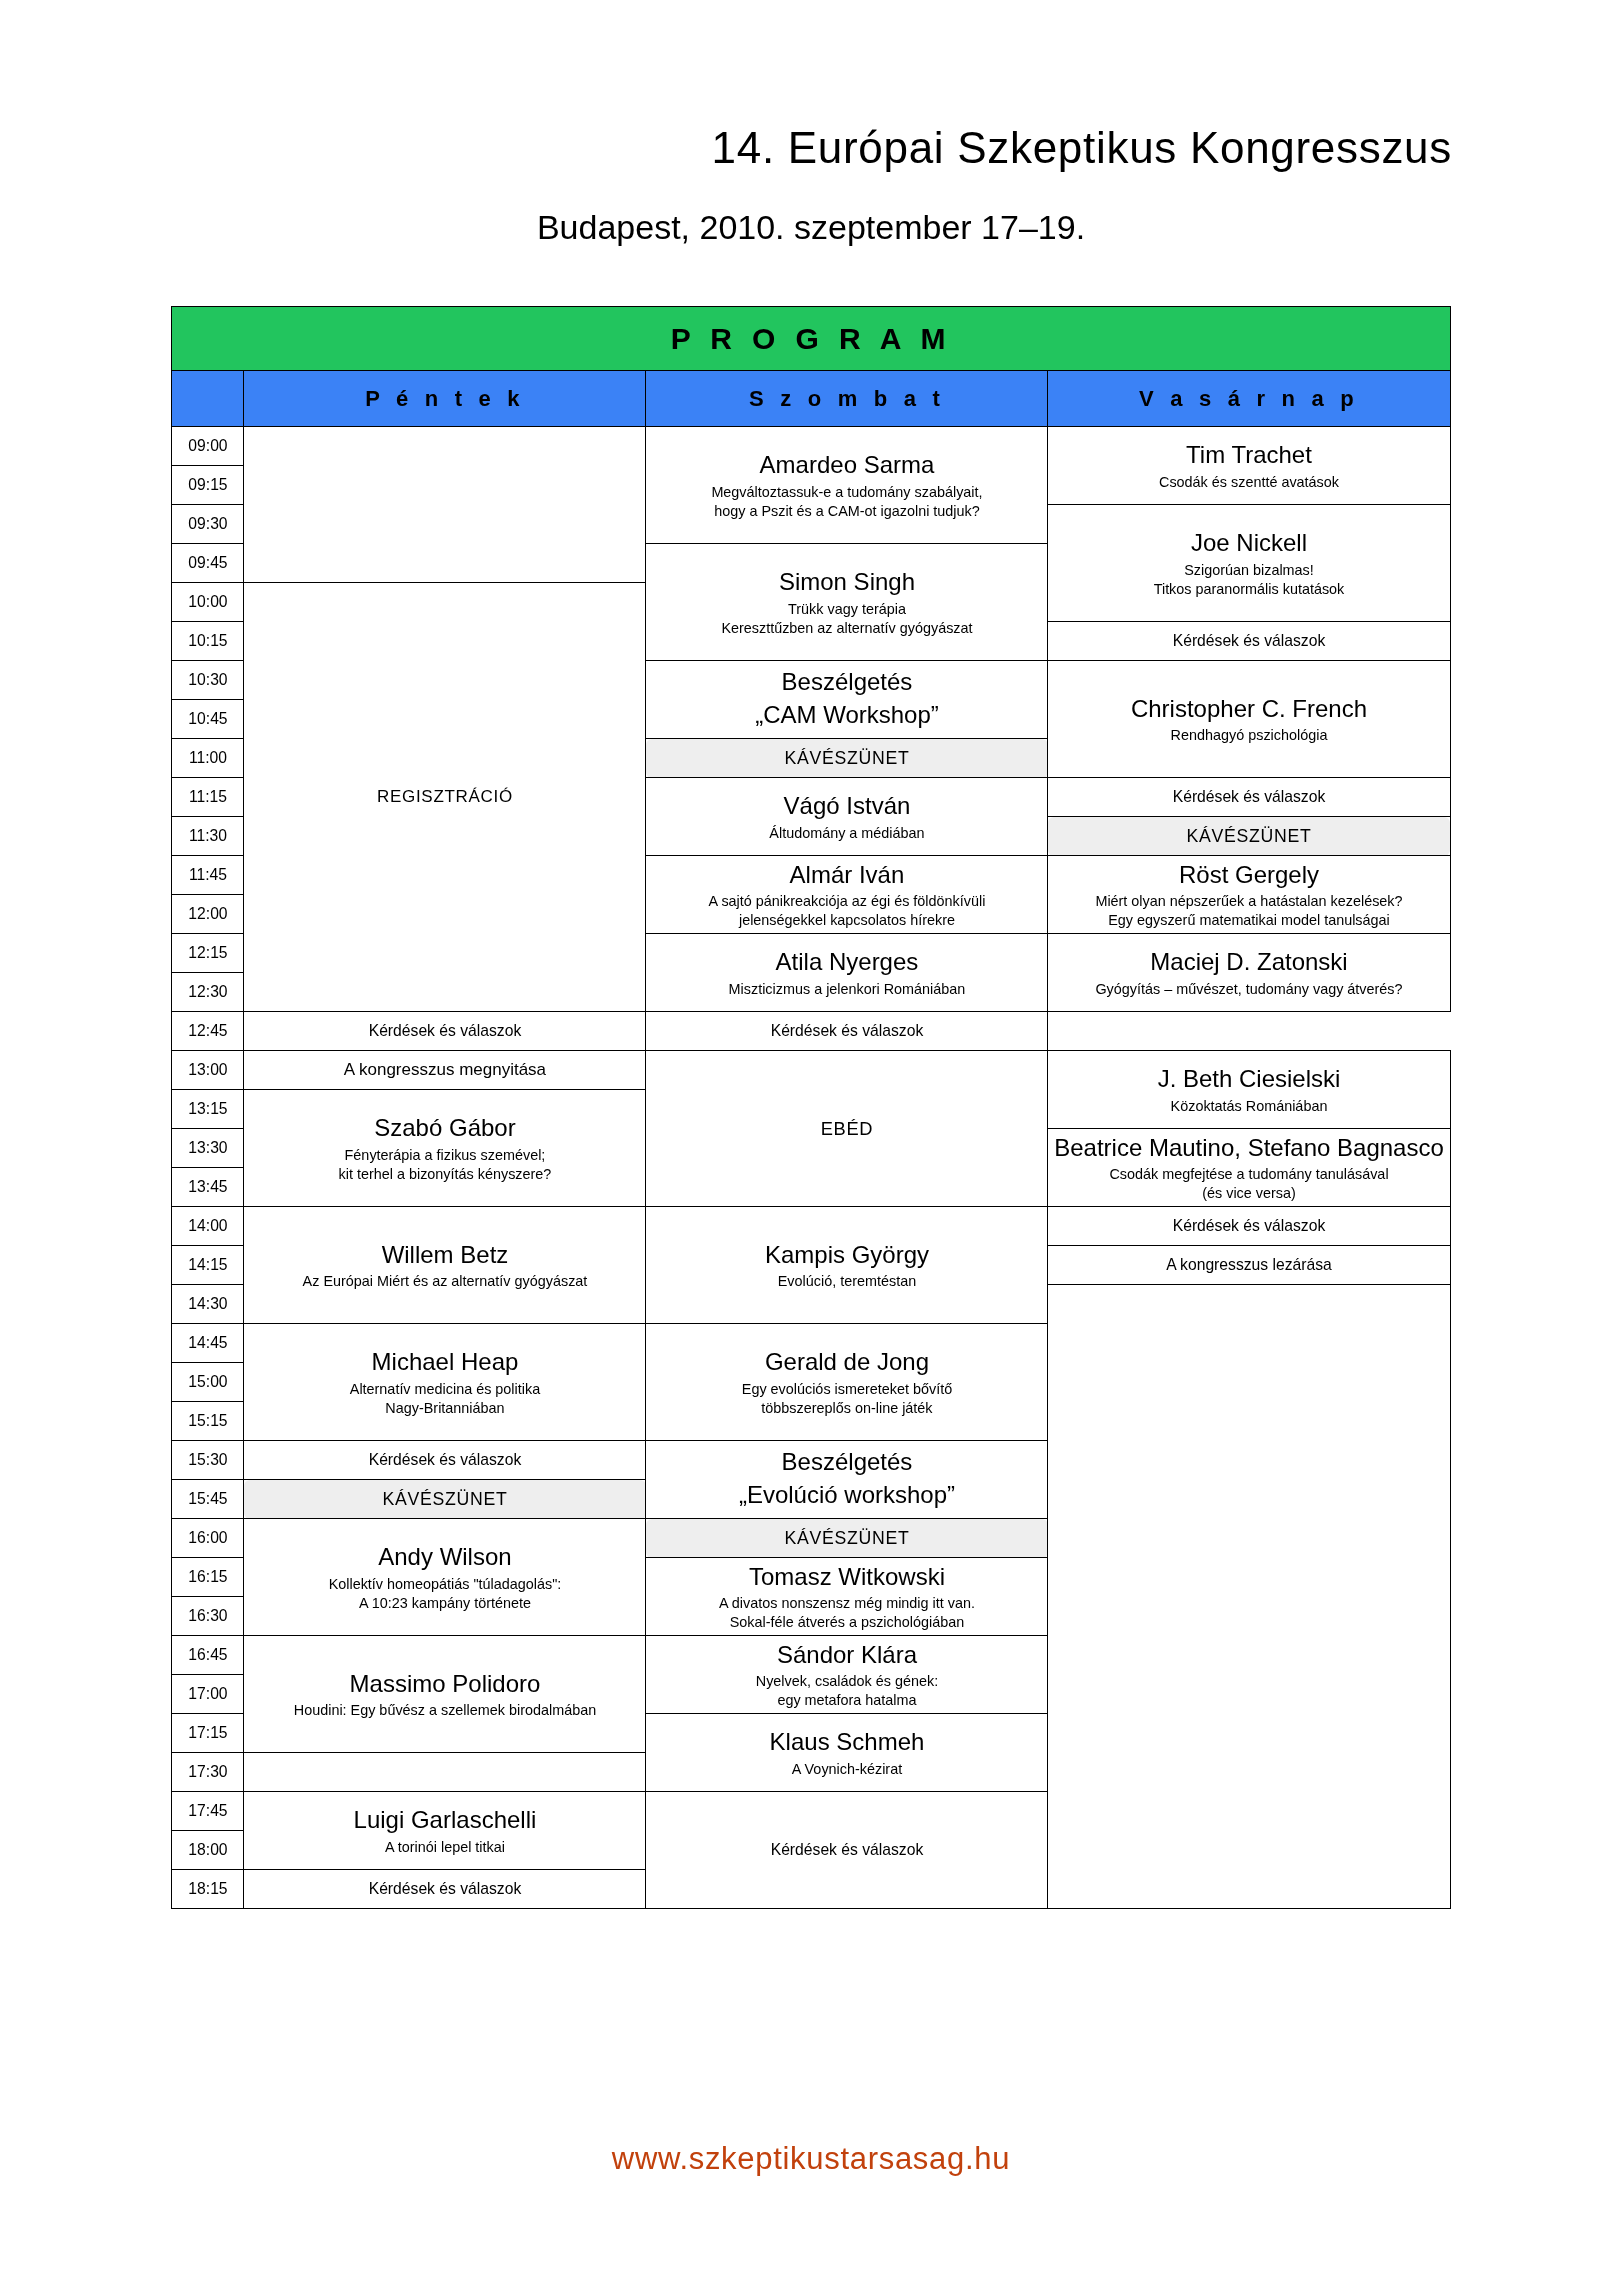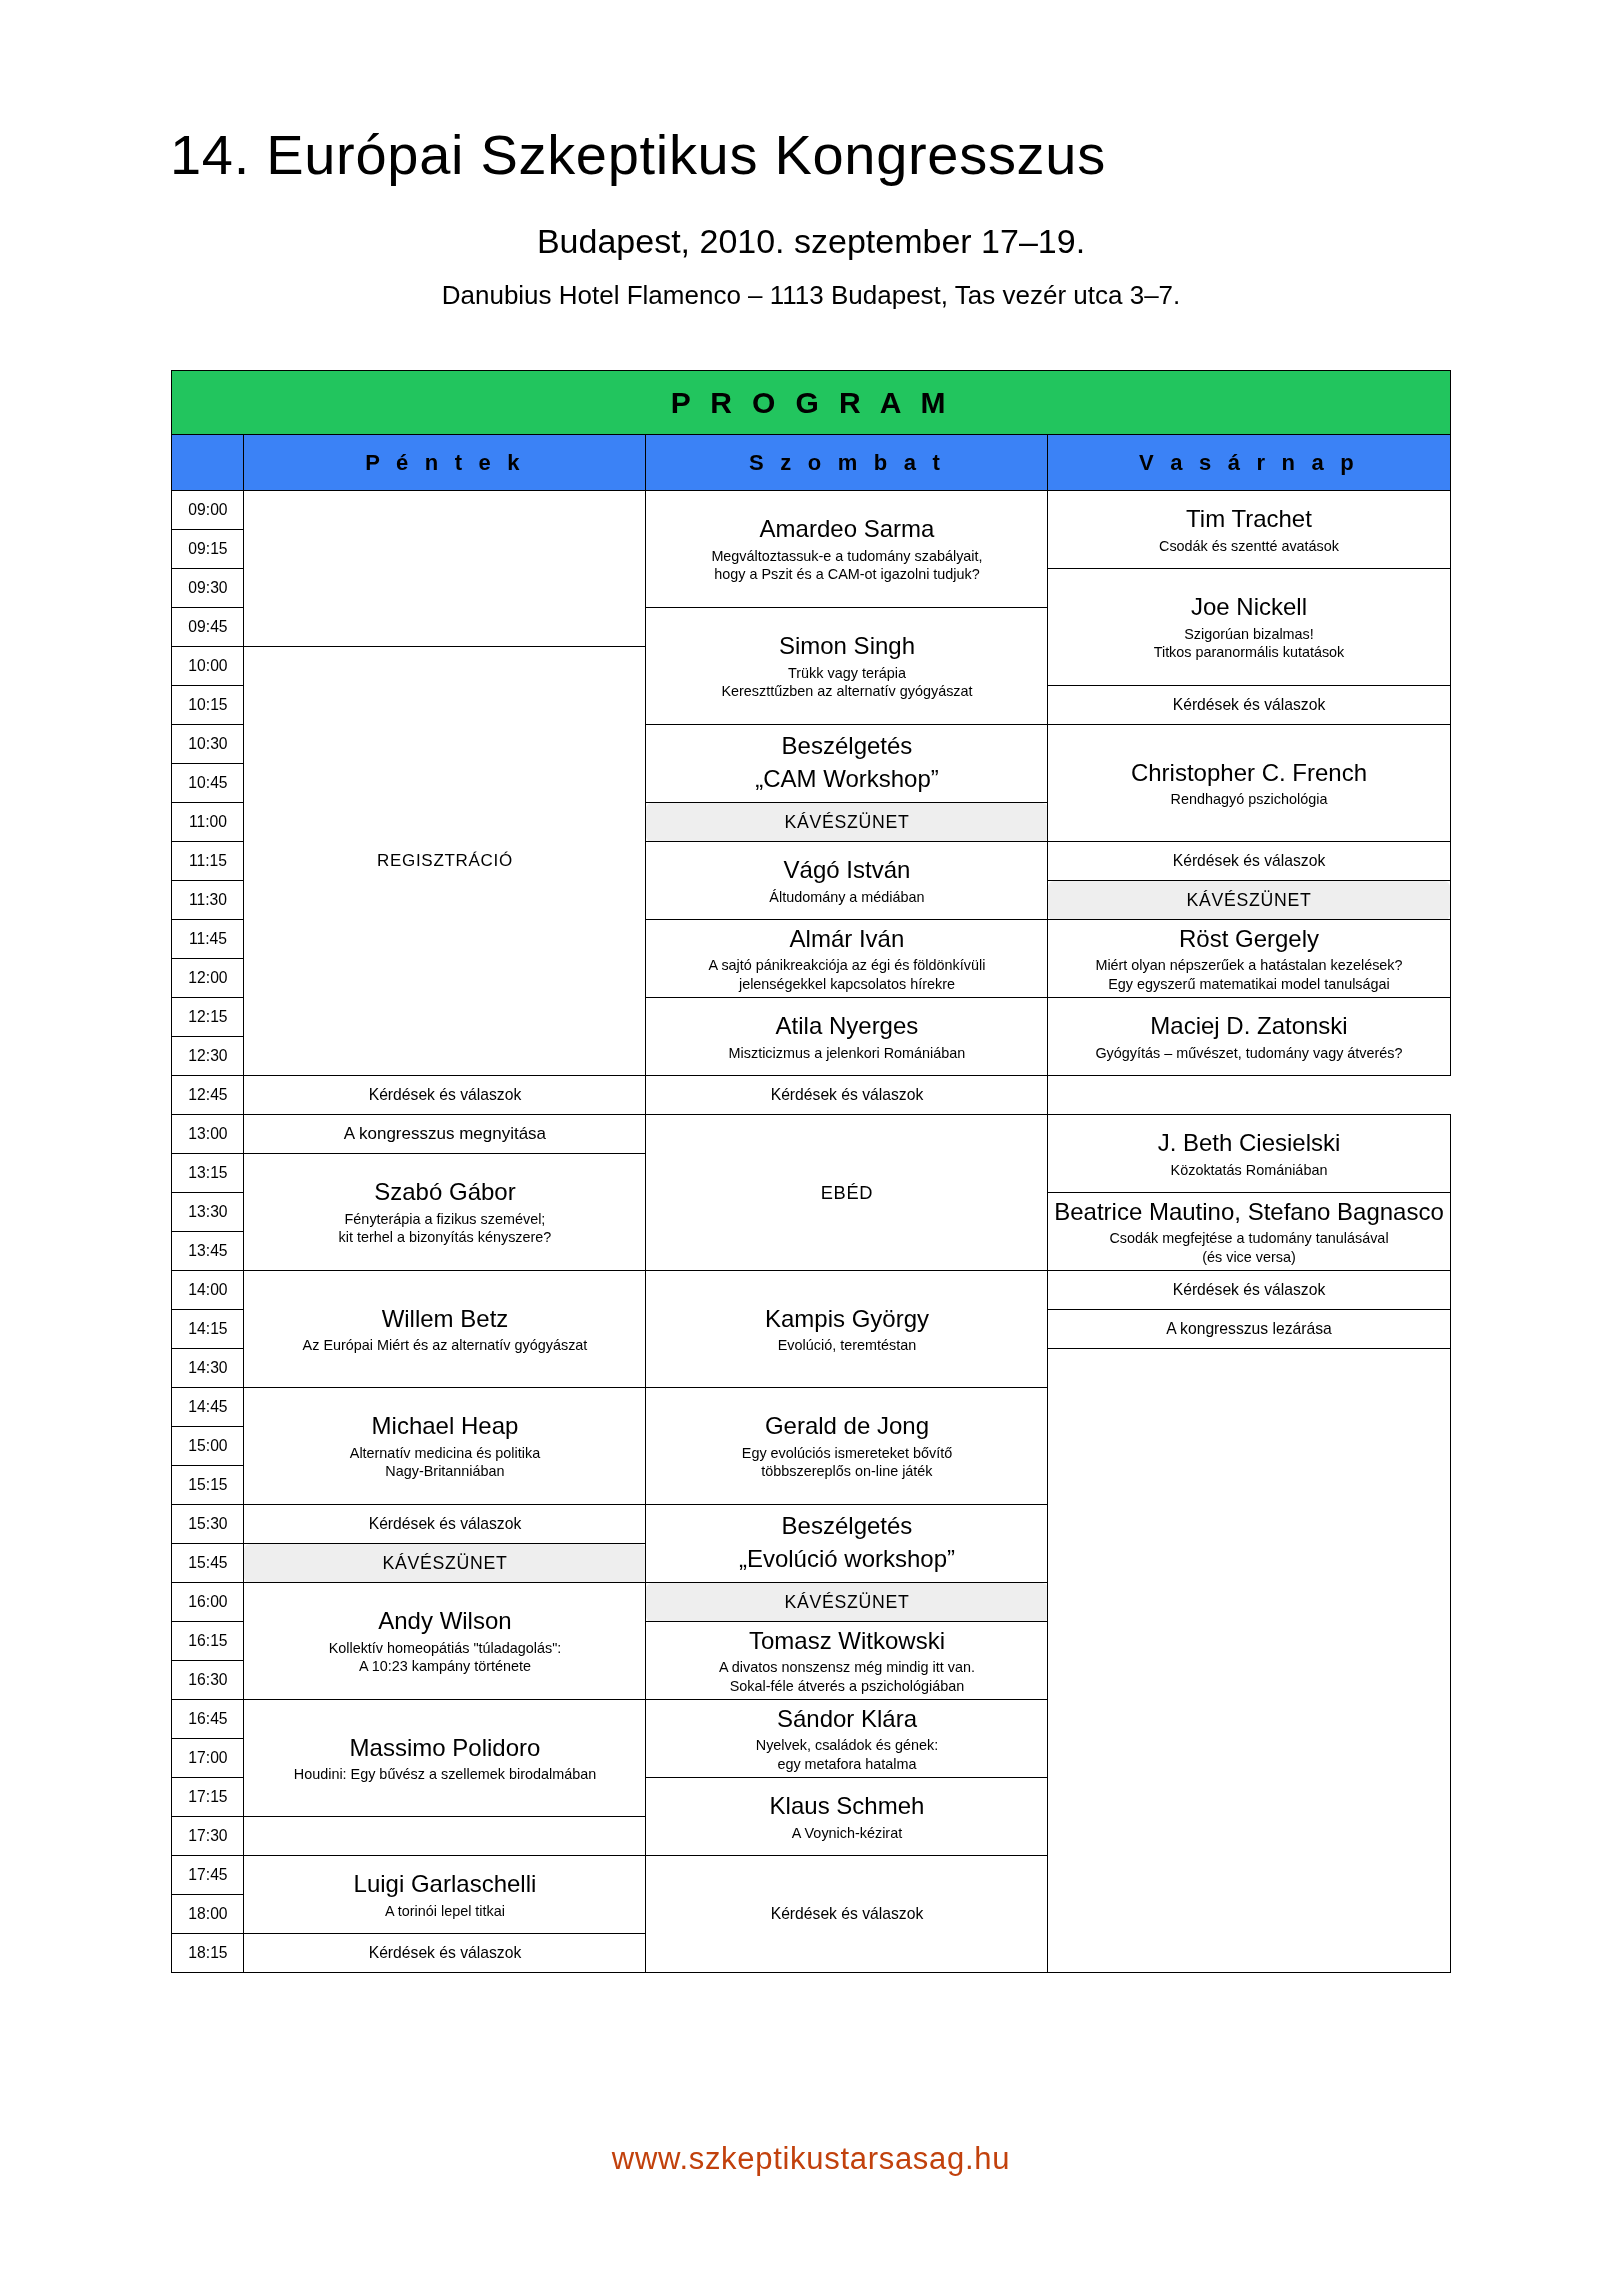--- a/index.html
+++ b/index.html
@@ -15,22 +15,22 @@
     position: relative;
   }
   .page {
     width: 1622px;
     height: 2295px;
     box-sizing: border-box;
     padding: 98px 170px 0 170px;
     position: relative;
   }
   .main-title {
-    text-align: left;
-    font-size: 56px;
+    text-align: right;
+    font-size: 44px;
     font-weight: normal;
     letter-spacing: 0.7px;
     margin: 26px 0 0 0;
     line-height: 1.1;
   }
   .subtitle {
     text-align: center;
     font-size: 34px;
     margin-top: 36px;
     font-weight: normal;
@@ -129,21 +129,20 @@
     background: #ffffff;
   }
 </style>
 </head>
 <body>
 
 <div class="page">
 
   <h1 class="main-title">14. Európai Szkeptikus Kongresszus</h1>
   <div class="subtitle">Budapest, 2010. szeptember 17–19.</div>
-  <div class="venue">Danubius Hotel Flamenco – 1113 Budapest, Tas vezér utca 3–7.</div>
 
   <table class="program">
     <colgroup>
       <col style="width:72px">
       <col style="width:402px">
       <col style="width:402px">
       <col style="width:402px">
     </colgroup>
     <tbody>
       <tr>

